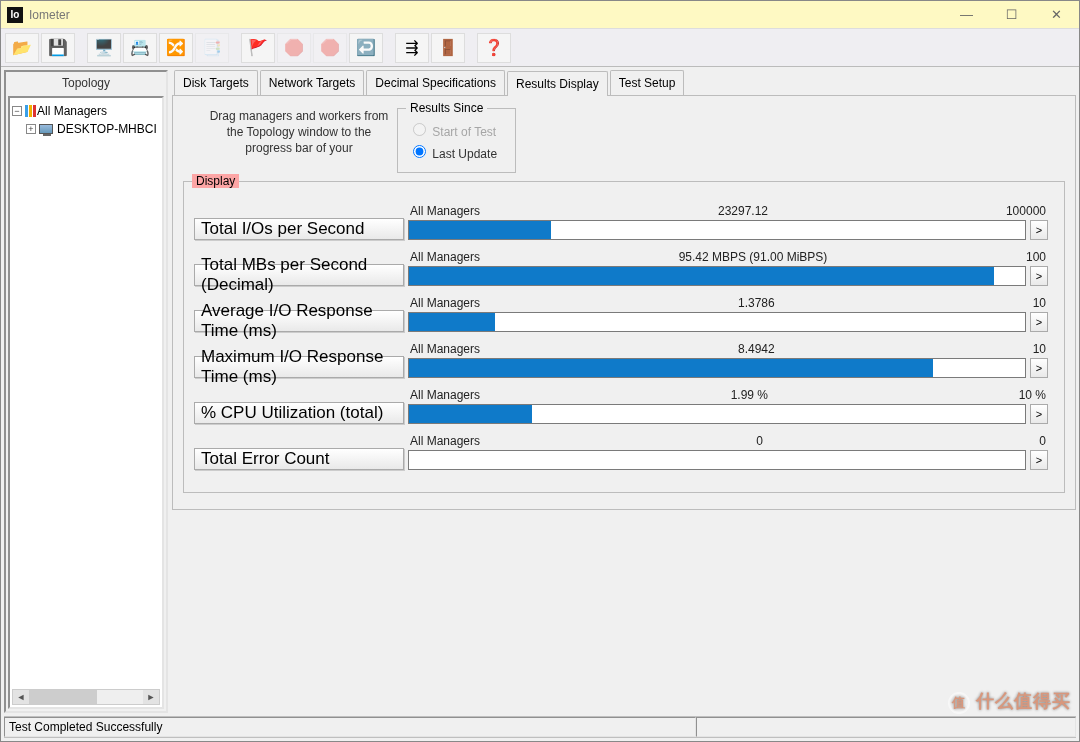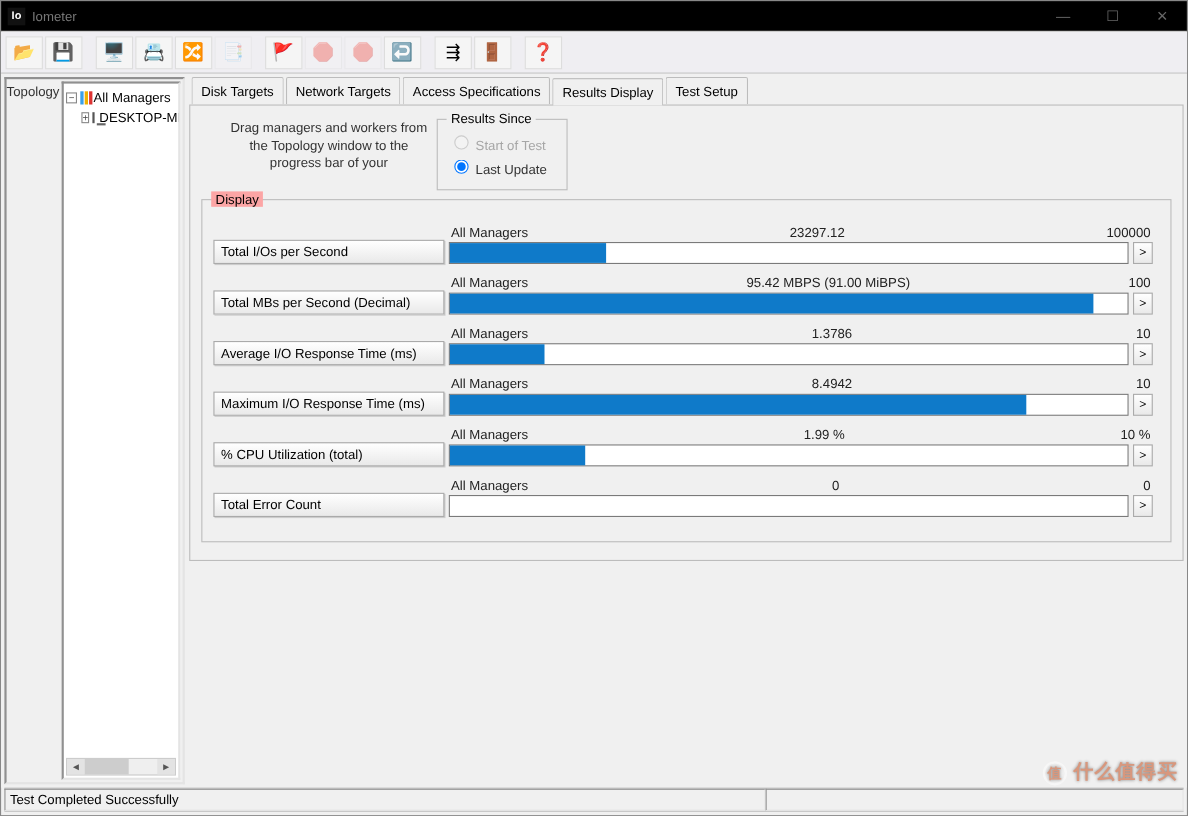--- a/index.html
+++ b/index.html
@@ -14,21 +14,21 @@
     width: 1080px;
     height: 742px;
     background: #f0f0f0;
     border: 1px solid #888;
     display: flex;
     flex-direction: column;
   }
   
   .titlebar {
     height: 28px;
-    background: #000000;
+    background: #fef9c3;
     display: flex;
     align-items: center;
     border-bottom: 1px solid #ddd;
   }
   .titlebar .icon {
     width: 16px; height: 16px; margin: 0 6px;
     background: #111; color: #fff; font-size: 10px; font-weight: bold;
     display: flex; align-items: center; justify-content: center;
   }
   .titlebar .title { color: #777; font-size: 12px; }
@@ -62,21 +62,21 @@
     display: flex;
     background: #f0f0f0;
     overflow: hidden;
     padding: 3px;
   }
   .topology-panel {
     width: 164px;
     border: 2px inset #e4e4e4;
     background: #f0f0f0;
     margin-right: 4px;
-    display: flex; 
+    display: flex; flex-direction: column;
   }
   .topo-title {
     text-align: center;
     padding: 4px 0;
     color: #333;
   }
   .tree {
     background: #fff;
     border: 2px inset #e4e4e4;
     flex: 1;
@@ -181,21 +181,21 @@
     margin-bottom: 10px;
   }
   .metric-btn {
     width: 210px;
     height: 22px;
     border: 1px solid #aaa;
     background: linear-gradient(#fff,#e9e9e9);
     box-shadow: 1px 1px 0 #ccc;
     display: flex; align-items: center; padding: 0 6px;
     margin-right: 4px;
-    font-size:12px;
+    font-size:17px;
   }
   .metric-right { flex: 1; }
   .metric-labels {
     display: flex; justify-content: space-between;
     font-size: 12px; color: #222; margin-bottom: 2px;
     padding: 0 2px;
   }
   .bar-wrap {
     display: flex; align-items: center;
   }
@@ -301,21 +301,21 @@
             </div>
             <div class="arrow">►</div>
         </div>
       </div>
     </div>
 
     <div class="content">
       <div class="tabs">
         <div class="tab">Disk Targets</div>
         <div class="tab">Network Targets</div>
-        <div class="tab">Access Specifications</div>
+        <div class="tab">Decimal Specifications</div>
         <div class="tab active">Results Display</div>
         <div class="tab">Test Setup</div>
       </div>
       <div class="tabpage">
         <div class="top-controls">
           <div style="width:18px"></div>
           <div class="drag-text">Drag managers and workers from the Topology window to the progress bar of your</div>
           <div class="fieldset results-since">
             <span class="legend">Results Since</span>
             <label class="disabled-lbl"><input type="radio" name="rs" disabled="" style=""> <span>Start of Test</span></label>

